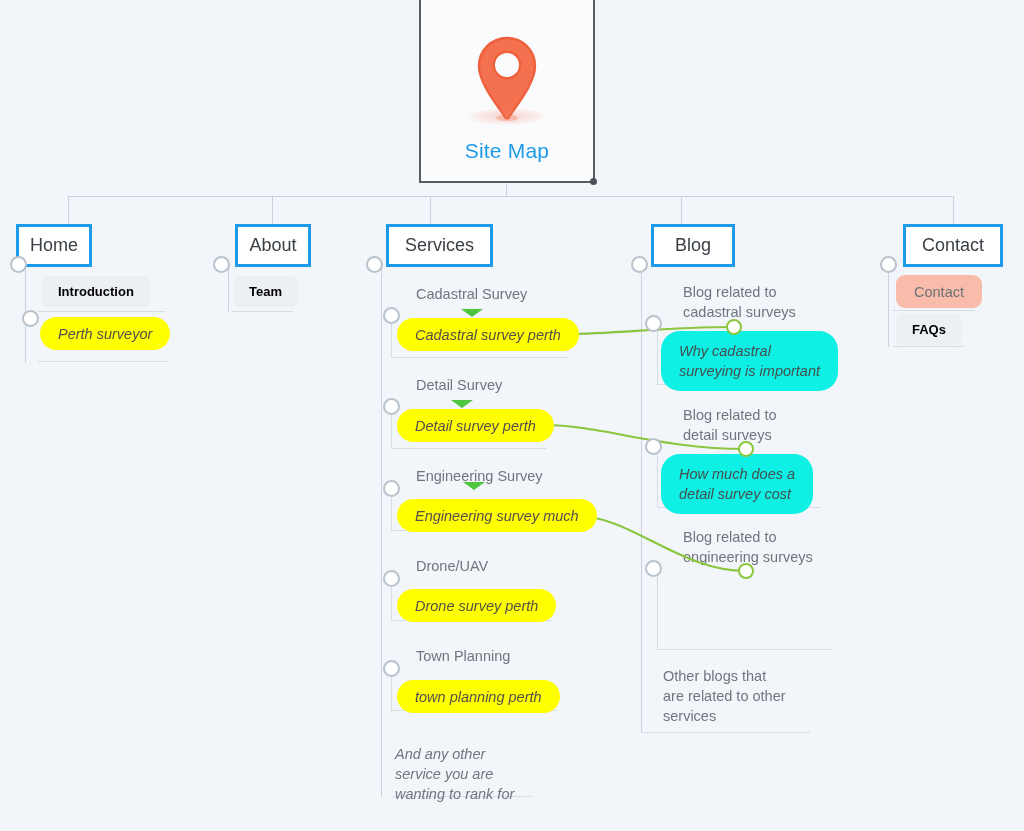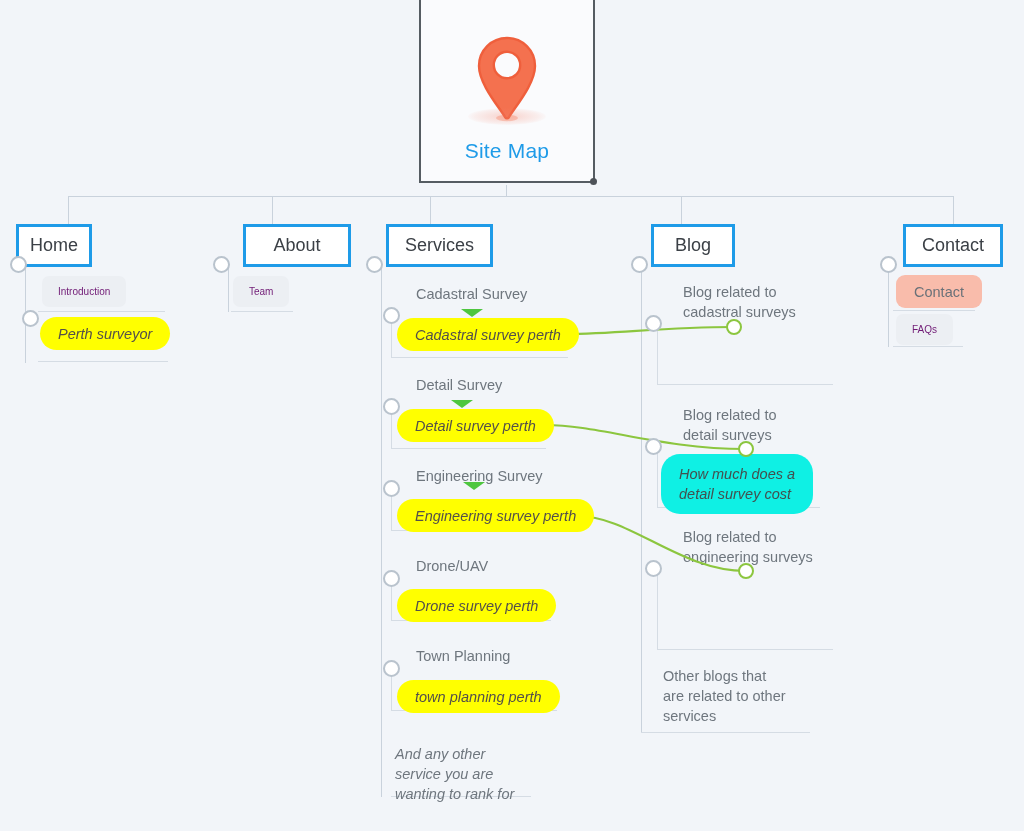--- a/index.html
+++ b/index.html
@@ -111,23 +111,24 @@
 
   
   .pill-gray {
     position: absolute;
     background: #eceff3;
     border-radius: 7px;
     display: flex;
     align-items: center;
     padding: 0 16px;
     height: 31px;
-    font-size: 10px;
-    color: #701a75;
+    font-size: 13px;
+    color: #000000;
     white-space: nowrap;
+    font-weight: bold;
   }
   
   .pill-salmon {
     position: absolute;
     background: #f9bcab;
     border-radius: 9px;
     display: flex;
     align-items: center;
     padding: 0 18px;
     height: 33px;
@@ -223,21 +224,21 @@
   <div class="group" style="left:38px; top:272px; width:127px; height:40px; border-left:none;"></div>
   <div class="pill-gray" style="left:42px; top:276px;">
     <span>Introduction</span>
   </div>
   <div class="dot" style="left:22px; top:310px;"></div>
   <div class="group" style="left:38px; top:322px; width:130px; height:40px; border-left:none;"></div>
   <div class="pill-yellow" style="left:40px; top:317px;">
     <span>Perth surveyor</span>
   </div>
 
-  <div class="head-box" style="left:235px; top:224px; width:108px;margin-left:8px;">
+  <div class="head-box" style="left:235px; top:224px; width:76px;">
     <span>About</span>
   </div>
   <div class="line vline" style="left:228px; top:267px; height:45px;"></div>
   <div class="dot" style="left:213px; top:256px;"></div>
   <div class="group" style="left:231px; top:272px; width:62px; height:40px; border-left:none;"></div>
   <div class="pill-gray" style="left:233px; top:276px;">
     <span>Team</span>
   </div>
 
   <div class="head-box" style="left:386px; top:224px; width:107px;">
@@ -260,21 +261,21 @@
   <div class="gmark" style="left:451px; top:400px;"></div>
   <div class="pill-yellow" style="left:397px; top:409px;">
     <span>Detail survey perth</span>
   </div>
 
   <div class="dot" style="left:383px; top:480px;"></div>
   <div class="group" style="left:391px; top:490px; width:189px; height:41px;"></div>
   <div class="glabel" style="left:416px; top:466px;">Engineering Survey</div>
   <div class="gmark" style="left:463px; top:482px;"></div>
   <div class="pill-yellow" style="left:397px; top:499px;">
-    <span>Engineering survey perth</span>
+    <span>Engineering survey much</span>
   </div>
 
   <div class="dot" style="left:383px; top:570px;"></div>
   <div class="group" style="left:391px; top:580px; width:160px; height:41px;"></div>
   <div class="glabel" style="left:416px; top:556px;">Drone/UAV</div>
   <div class="pill-yellow" style="left:397px; top:589px;">
     <span>Drone survey perth</span>
   </div>
 
   <div class="dot" style="left:383px; top:660px;"></div>
@@ -292,20 +293,24 @@
   <div class="head-box" style="left:651px; top:224px; width:84px;">
     <span>Blog</span>
   </div>
   <div class="line vline" style="left:641px; top:267px; height:466px;"></div>
   <div class="dot" style="left:631px; top:256px;"></div>
 
   <div class="dot" style="left:645px; top:315px;"></div>
   <div class="group" style="left:657px; top:325px; width:176px; height:60px;"></div>
   <div class="glabel multiline" style="left:683px; top:282px;">Blog related to
 cadastral surveys</div>
+  <div class="pill-cyan" style="left:661px; top:331px;">
+    <span>Why cadastral
+surveying is important</span>
+  </div>
 
   <div class="dot" style="left:645px; top:438px;"></div>
   <div class="group" style="left:657px; top:448px; width:163px; height:60px;"></div>
   <div class="glabel multiline" style="left:683px; top:405px;">Blog related to
 detail surveys</div>
   <div class="pill-cyan" style="left:661px; top:454px;">
     <span>How much does a
 detail survey cost</span>
   </div>
 

